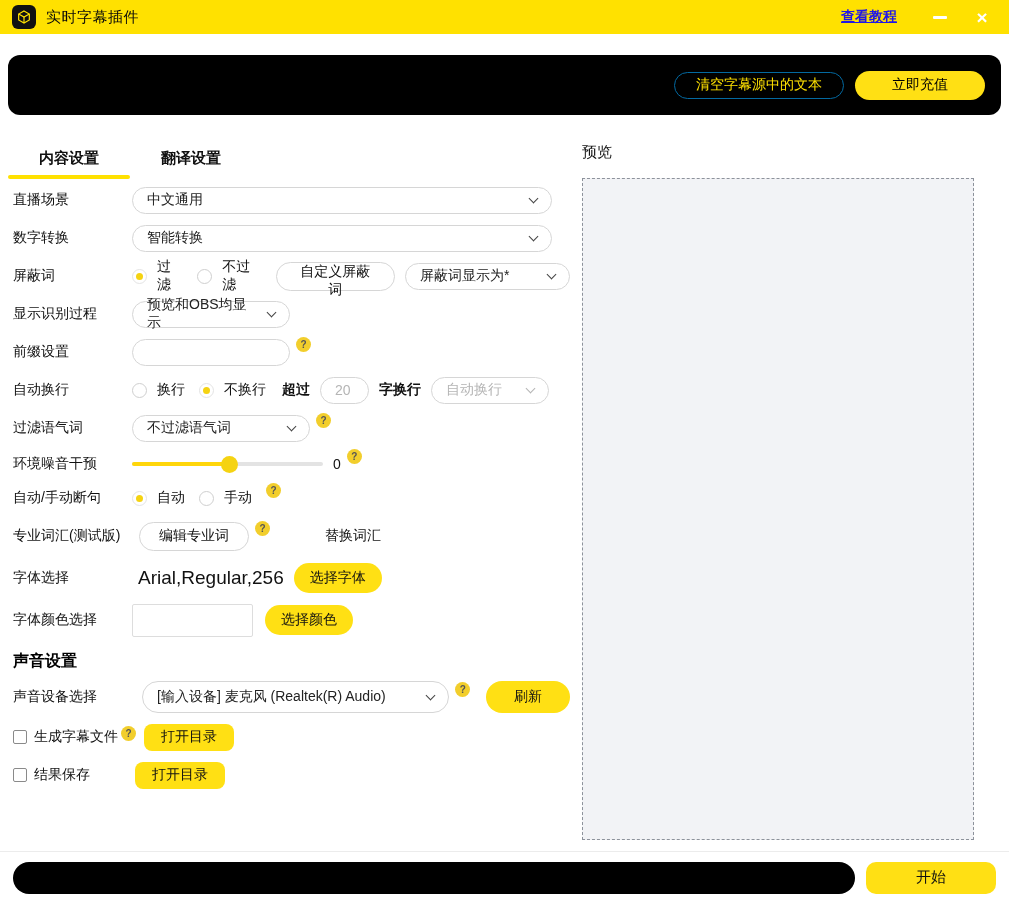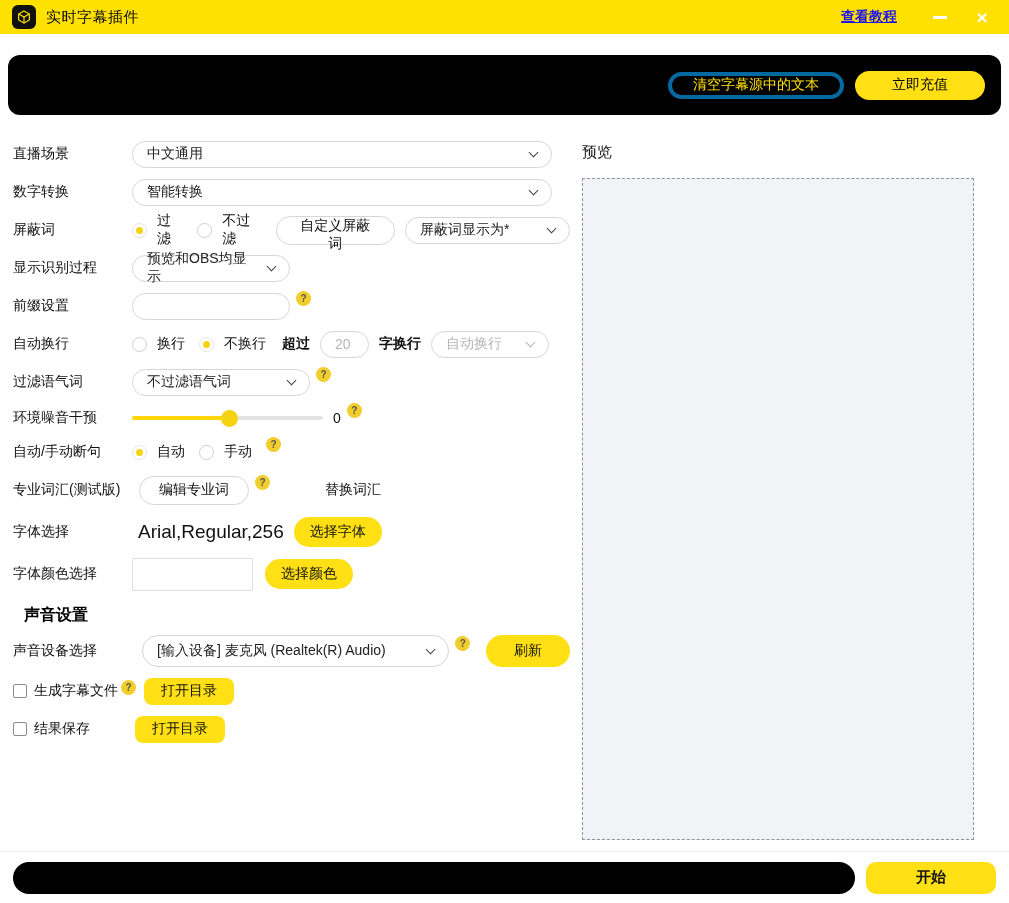--- a/index.html
+++ b/index.html
@@ -13,21 +13,21 @@
   .app-title { font-size:15px; color:#0a0a0a; margin-left:10px; font-weight:500; letter-spacing:.5px; }
   .titlebar .spacer { flex:1; }
   .tutorial { font-size:14px; font-weight:700; color:#2016E8; text-decoration:underline; cursor:pointer; margin-right:28px; }
   .win-btn { width:30px; height:26px; display:flex; align-items:center; justify-content:center; color:#fff; cursor:pointer; }
   .win-btn.min { margin-right:12px; }
   .minus-glyph { display:block; width:14px; height:3px; background:#fff; border-radius:1px; }
   .close-glyph { font-size:19px; font-weight:700; line-height:1; }
 
   
   .banner { position:absolute; left:8px; top:55px; width:993px; height:60px; background:#000; border-radius:12px; display:flex; align-items:center; justify-content:flex-end; padding-right:16px; gap:11px; }
-  .ghost-btn { background:transparent; border:4px solid #0369a1; color:#FFE100; border-radius:14px; height:27px; padding:0 21px; font-size:14px; font-family:inherit; cursor:pointer; }
+  .ghost-btn { background:transparent; border:1px solid #0369a1; color:#FFE100; border-radius:14px; height:27px; padding:0 21px; font-size:14px; font-family:inherit; cursor:pointer; }
   .recharge-btn { background:#FFE014; border:none; color:#000; border-radius:15px; height:29px; padding:0 37px; font-size:14px; font-weight:500; font-family:inherit; cursor:pointer; }
 
   
   .main { position:absolute; left:0; top:135px; width:1009px; display:flex; }
   .left { width:570px; padding-left:13px; }
   .right { flex:1; padding-left:12px; }
 
   
   .tabs { display:flex; height:46px; position:relative; margin-left:-13px; padding-left:8px; }
   .tab { width:122px; text-align:center; font-size:15px; font-weight:700; color:#111; padding-top:14px; cursor:pointer; position:relative; }
@@ -66,30 +66,30 @@
   .slider .fill { position:absolute; left:0; top:6px; height:4px; background:#FFD60A; border-radius:2px; }
   .slider .thumb { position:absolute; top:0; width:17px; height:17px; margin-left:-8px; border-radius:50%; background:#F5D312; cursor:pointer; }
   .noise-val { font-size:14px; color:#111; }
 
   .text-input { outline:none; }
   .num-input { width:48px; color:#b5b5b5; }
   .plain-label { font-size:14px; font-weight:700; color:#111; margin:0 10px; }
   .font-link { font-size:19px; color:#111; cursor:pointer; }
   .color-input { width:121px; height:33px; border:1px solid #ddd; border-radius:2px; background:#fff; }
 
-  .section-header { font-size:16px; font-weight:700; color:#000; margin:10px 11px 4px; }
+  .section-header { font-size:16px; font-weight:700; color:#000; margin:10px 0 4px; }
 
   
   .preview-label { font-size:15px; font-weight:500; color:#111; margin-top:8px; }
   .preview-box { margin-top:16px; width:392px; height:662px; background:#F2F3F6; border:1px dashed #8d929b; }
 
   
   .footer { position:absolute; left:0; bottom:0; width:1009px; height:52px; border-top:1px solid #ececec; display:flex; align-items:center; padding:0 13px; gap:11px; }
   .status-bar { flex:1; height:32px; background:#000; border-radius:16px; }
-  .start-btn { width:130px; height:32px; border-radius:10px; font-size:15px; font-weight:700; }
+  .start-btn { width:130px; height:32px; border-radius:10px; font-size:15px; font-weight:400; }
 </style>
 </head>
 <body>
 
 <div class="app">
 
   <div class="titlebar">
     <div class="logo">
       <svg width="16" height="16" viewBox="0 0 24 24" fill="none" stroke="#FFE100" stroke-width="1.8">
         <path d="M12 3 L20 7.5 L20 16.5 L12 21 L4 16.5 L4 7.5 Z"></path>
@@ -109,20 +109,24 @@
   </div>
 
   <div class="banner">
     <button class="ghost-btn">清空字幕源中的文本</button>
     <button class="recharge-btn">立即充值</button>
   </div>
 
   <div class="main">
     <div class="left">
 
+      <div class="tabs">
+        <div class="tab active">内容设置</div>
+        <div class="tab">翻译设置</div>
+      </div>
 
       <div class="row">
         <div class="flabel">直播场景</div>
         <div class="pill select w420">
           <span>中文通用</span>
           <span class="chev"></span>
         </div>
       </div>
 
       <div class="row">

